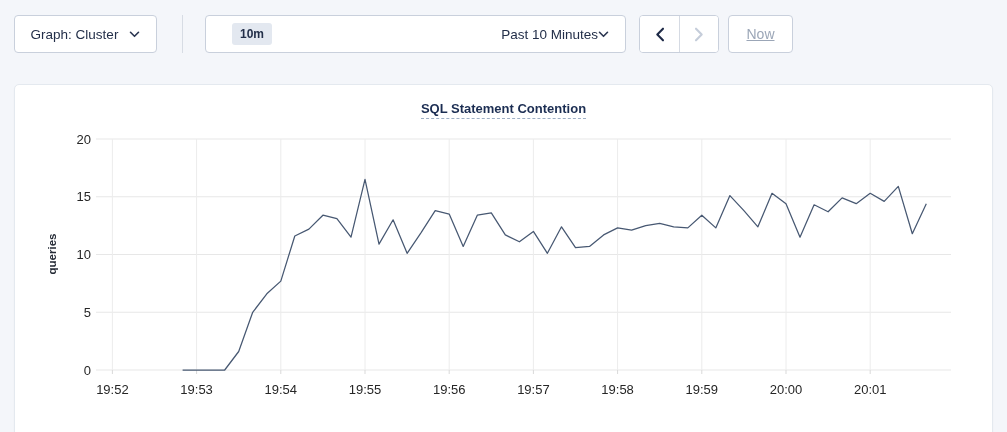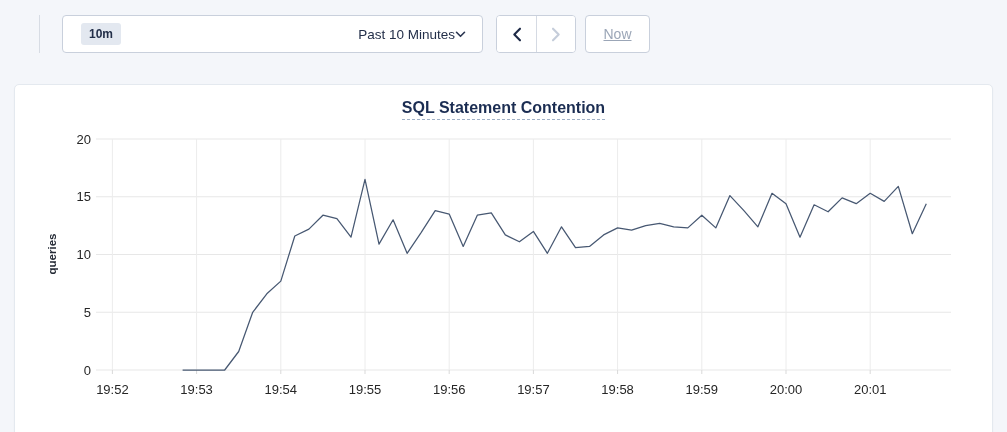--- a/index.html
+++ b/index.html
@@ -43,21 +43,21 @@
     width: 421px;
     background: #fff;
     border: 1px solid #c9d0dc;
     border-radius: 4px;
     height: 38px;
     display: flex;
     align-items: center;
     cursor: pointer;
   }
   .time-badge {
-    margin-left: 18px;
+    margin-left: 26px;
     background: #e3e8f0;
     border-radius: 3px;
     font-size: 12px;
     font-weight: bold;
     padding: 4px 8px;
     color: #232f49;
   }
   .time-label { margin-left: 14px; font-size: 13.5px; flex: 1; text-align: right; }
   .time-chevron { margin-right: 16px; display: flex; align-items: center; }
   .arrow-group {
@@ -88,35 +88,43 @@
     left: 14px; top: 84px;
     width: 979px; height: 360px;
     background: #ffffff;
     border: 1px solid #e4e9ef;
     border-radius: 5px;
     box-shadow: 0 1px 2px rgba(0,0,0,0.03);
   }
   .title-row { position: relative; z-index: 2; text-align: center; padding-top: 14px; }
   .chart-title {
     display: inline-block;
-    font-size: 16px;
+    font-size: 13px;
     font-weight: bold;
     color: #1b2d52;
     border-bottom: 1px dashed #9fb0c6;
     padding-bottom: 2px;
     cursor: pointer;
   }
   .chart-svg { position: absolute; left: 0; top: 0; width: 979px; height: 348px; z-index: 1; }
   svg text { font-family: "Liberation Sans", sans-serif; }
 </style>
 </head>
 <body>
 
 <div class="toolbar">
 
+  <button class="btn dropdown-btn graph-btn">
+    <span>Graph: Cluster</span>
+    <span style="display:flex">
+      <svg width="11" height="7" viewBox="0 0 11 7">
+          <polyline points="1.5,1.3 5.5,5.3 9.5,1.3" fill="none" stroke="#2a3550" stroke-width="1.6" stroke-linecap="round" stroke-linejoin="round"></polyline>
+        </svg>
+    </span>
+  </button>
 
 
   <div class="divider"></div>
 
   <div class="time-selector">
     <span class="time-badge">10m</span>
     <span class="time-label">Past 10 Minutes</span>
     <span class="time-chevron">
       <svg width="11" height="7" viewBox="0 0 11 7">
           <polyline points="1.5,1.3 5.5,5.3 9.5,1.3" fill="none" stroke="#2a3550" stroke-width="1.6" stroke-linecap="round" stroke-linejoin="round"></polyline>

